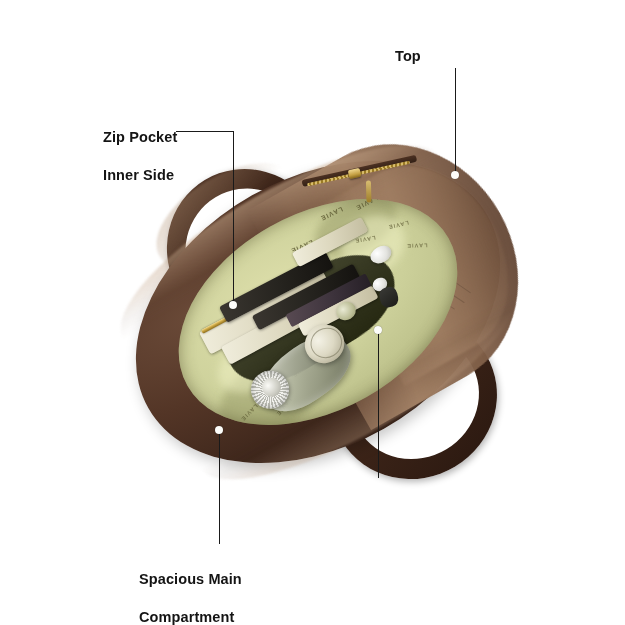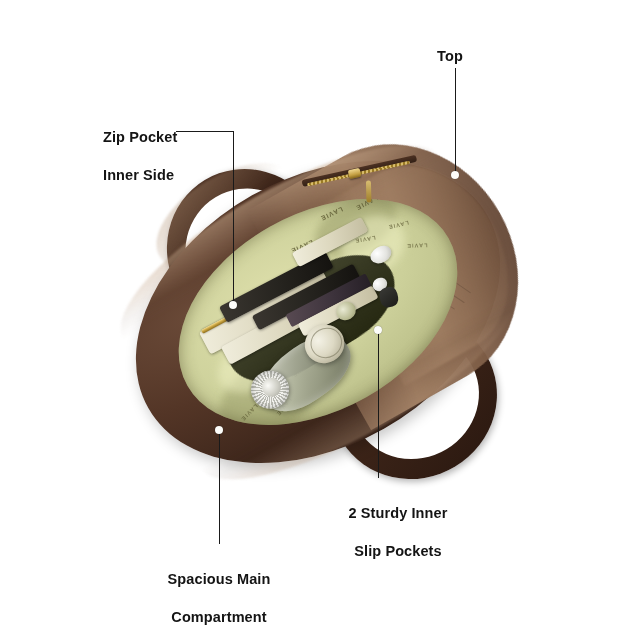--- a/index.html
+++ b/index.html
@@ -3,21 +3,21 @@
 <meta charset="utf-8">
 <style>
   html,body{margin:0;padding:0;background:#ffffff;}
   body{width:625px;height:625px;overflow:hidden;
        font-family:"Liberation Sans","DejaVu Sans",sans-serif;}
   #stage{position:relative;width:625px;height:625px;background:#ffffff;overflow:hidden;}
 
   
   .callout{position:absolute;color:#141414;font-weight:700;font-size:14.5px;
            line-height:1.32;letter-spacing:.1px;white-space:pre-line;}
-  .callout.ctr{text-align:center;}
+  .callout.ctr{}
   .callout.rgt{text-align:left;}
 
   
   .leader{position:absolute;background:#1a1a1a;}
   .dot{position:absolute;width:8px;height:8px;border-radius:50%;
        background:#fdfdfa;box-shadow:0 0 1px rgba(0,0,0,.55);}
 
   
   #bagwrap{position:absolute;left:0;top:0;width:625px;height:625px;}
 
@@ -239,24 +239,20 @@
   <div class="callout rgt" style="left:103px;top:109px;width:130px;">
     <div>Zip Pocket</div>
     <div>Inner Side</div>
   </div>
   <div class="leader" style="left:176px;top:131px;width:58px;height:1.4px;"></div>
   <div class="leader" style="left:232.6px;top:131px;width:1.4px;height:174px;"></div>
   <div class="dot" style="left:229px;top:301px;"></div>
 
   <div class="leader" style="left:378px;top:330px;width:1.4px;height:148px;"></div>
   <div class="dot" style="left:374px;top:326px;"></div>
-  <div class="callout ctr" style="left:318px;top:485px;width:160px;">
-    <div>2 Sturdy Inner</div>
-    <div>Slip Pockets</div>
-  </div>
 
   <div class="leader" style="left:219px;top:430px;width:1.4px;height:114px;"></div>
   <div class="dot" style="left:215px;top:426px;"></div>
   <div class="callout ctr" style="left:139px;top:551px;width:160px;">
     <div>Spacious Main</div>
     <div>Compartment</div>
   </div>
 
 </div>
 

